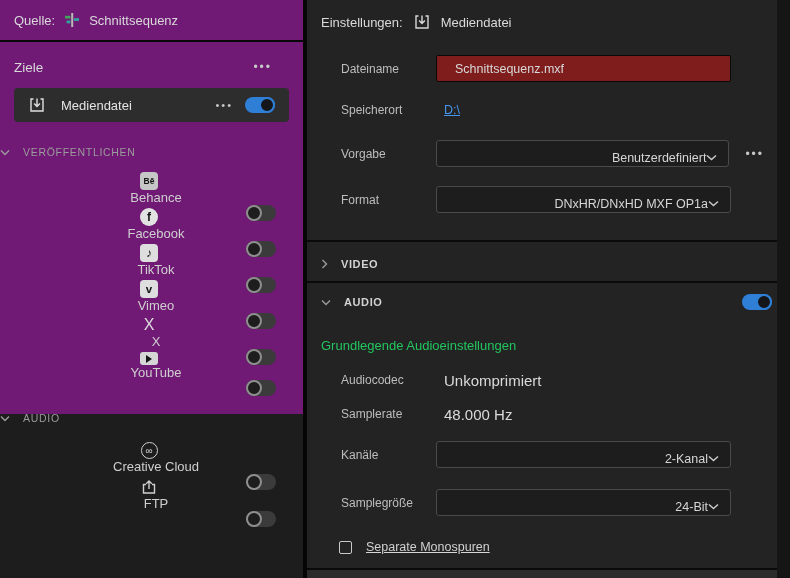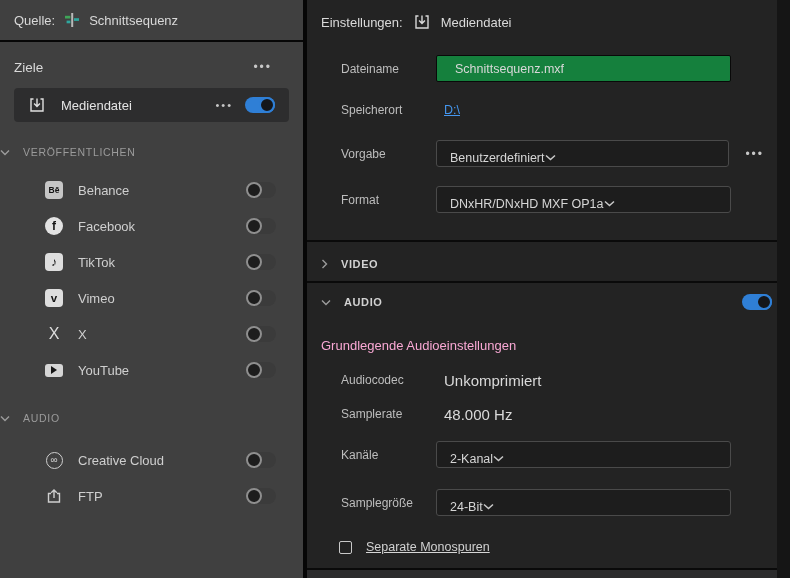--- a/index.html
+++ b/index.html
@@ -1,36 +1,36 @@
 <!DOCTYPE html>
 <html><head>
 <meta charset="utf-8">
 <style>
   html,body{margin:0;padding:0;background:#0b0b0b;}
   .screen{position:relative;width:790px;height:578px;overflow:hidden;
     font-family:"Liberation Sans",sans-serif;color:#d6d6d6;background:#1d1d1e;}
   
-  .left{position:absolute;left:0;top:0;width:303px;height:578px;background:#404040;text-align:right;}
+  .left{position:absolute;left:0;top:0;width:303px;height:414px;background:#701a75;text-align:right;}
   .vdiv{position:absolute;left:303px;top:0;width:4px;height:578px;background:#060606;}
   .source-bar{height:40px;display:flex;align-items:center;padding:0 14px;gap:9px;
     border-bottom:2px solid #070707;font-size:13px;color:#d9d9d9;}
   .ziele-row{margin:12px 14px 0;height:26px;display:flex;align-items:center;
     padding-right:17px;font-size:13.5px;color:#d9d9d9;}
   .dots{margin-left:auto;color:#c7c7c7;font-size:12px;letter-spacing:2px;cursor:pointer;}
   .dest-row{margin:8px 14px 0;height:34px;background:#2d2d2e;border-radius:4px;
     display:flex;align-items:center;padding:0 14px;font-size:13px;color:#e4e4e4;}
   .dest-row .lbl{margin-left:15px;}
   .dest-row .dots{font-size:11px;}
   .dest-row .toggle{margin-left:12px;}
   .section-hdr{margin-top:20px;height:20px;display:flex;align-items:center;
     gap:13px;color:#9b9b9b;font-size:10.5px;letter-spacing:.7px;}
   .items{padding-top:10px;}
   .items.cloud{padding-top:14px;}
-  .sb-item{height:36px;display:flex;align-items:center;padding:0 27px 0 44px;
-    font-size:13px;color:#cfcfcf;}
+  .sb-item{height:36px;display:flex;align-items:center;padding:0 27px 0 22px;
+    font-size:13px;color:#cfcfcf;flex-direction:column;}
   .sb-item .ic{width:20px;display:flex;justify-content:center;}
   .sb-item .lbl{margin-left:14px;}
   .sb-item .toggle{margin-left:auto;}
   
   .badge{width:18px;height:18px;border-radius:4px;background:#dedede;color:#141414;
     display:flex;align-items:center;justify-content:center;font-weight:bold;}
   .badge.be{background:#c6c6c6;font-size:8.5px;}
   .badge.note{font-size:12px;font-weight:normal;}
   .badge.v{font-size:11.5px;}
   .circle-f{width:18px;height:18px;border-radius:50%;background:#e2e2e2;color:#141414;
@@ -50,34 +50,34 @@
     background:#1d1d1d;border:2px solid #8f8f8f;box-sizing:border-box;}
   .toggle.on{background:#2f7fd6;}
   .toggle.on .knob{left:auto;right:0;background:#14161a;border-color:#2f7fd6;}
   
   .right{position:absolute;left:307px;top:0;width:483px;height:578px;background:#232323;}
   .gutter{position:absolute;right:0;top:0;width:13px;height:578px;background:#151515;}
   .r-header{position:absolute;left:0;top:0;right:13px;height:44px;display:flex;
     align-items:center;padding-left:14px;gap:10px;font-size:13px;color:#dadada;}
   .row{position:absolute;left:34px;right:26px;display:flex;align-items:center;}
   .flabel{width:95px;flex:none;font-size:12px;color:#bdbdbd;}
-  .tinput{box-sizing:border-box;width:295px;height:27px;background:#15803d;
+  .tinput{box-sizing:border-box;width:295px;height:27px;background:#7f1d1d;
     border:1px solid #090909;border-radius:2px;color:#d8d8d8;font-size:12.5px;
     padding:0 10px 0 18px;font-family:"Liberation Sans",sans-serif;outline:none;}
   .link{color:#4597ef;text-decoration:underline;font-size:12.5px;cursor:pointer;}
   .dropdown{box-sizing:border-box;width:295px;height:27px;background:#1d1d1d;
     border:1px solid #4a4a4a;border-radius:3px;display:flex;align-items:center;
-    justify-content:flex-start;padding:8px 11px 0 13px;font-size:12.5px;color:#d6d6d6;
+    justify-content:flex-end;padding:8px 11px 0 13px;font-size:12.5px;color:#d6d6d6;
     cursor:pointer;}
   .static-val{margin-left:8px;font-size:15px;color:#dadada;}
   .hdiv{position:absolute;left:0;right:13px;height:2px;background:#0a0a0a;}
   .sec-row{position:absolute;left:0;right:13px;display:flex;align-items:center;
     padding-left:14px;gap:13px;}
   .sec-row .sec-lbl{font-size:11px;font-weight:bold;letter-spacing:.6px;color:#d2d2d2;}
-  .subtitle{position:absolute;left:14px;font-size:13px;color:#f9a8d4;}
+  .subtitle{position:absolute;left:14px;font-size:13px;color:#22c55e;}
   .cb{width:13px;height:13px;border:1.5px solid #c9c9c9;border-radius:2px;
     box-sizing:border-box;background:transparent;cursor:pointer;flex:none;}
   .cb-lbl{margin-left:14px;font-size:12.5px;color:#d0d0d0;}
   .bottom-strip{position:absolute;left:0;right:13px;top:570px;height:8px;background:#2b2b2c;}
   .chev{color:#9c9c9c;display:flex;}
   svg{display:block;}
 </style>
 </head>
 <body>
 

